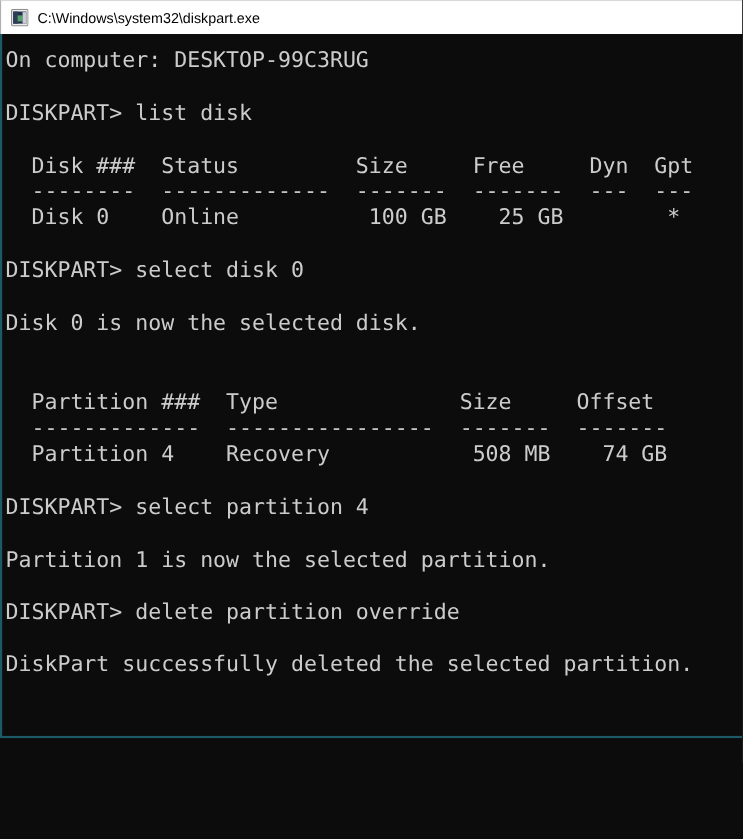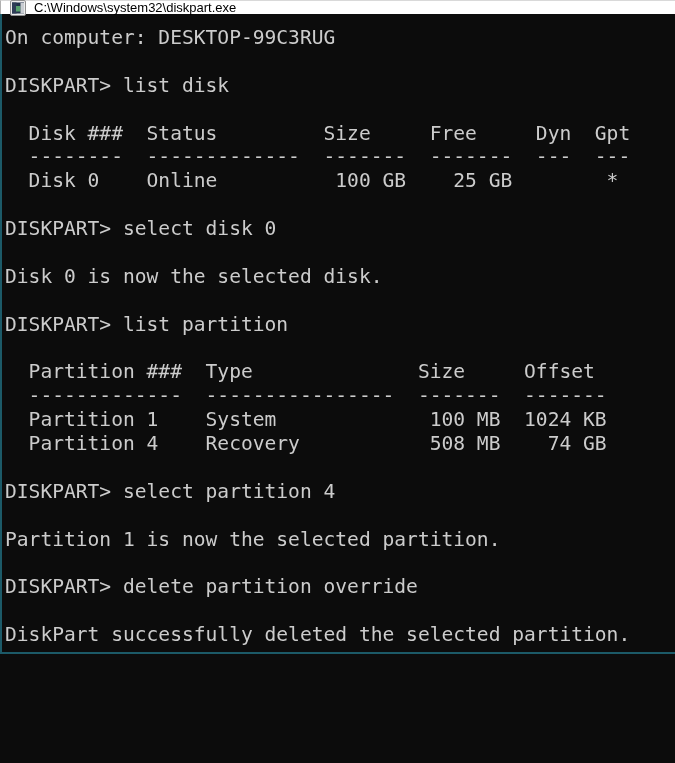--- a/index.html
+++ b/index.html
@@ -5,21 +5,21 @@
   html, body { margin: 0; padding: 0; background: #2a2a2a; }
   .window {
     width: 675px;
     height: 763px;
     overflow: hidden;
     box-sizing: border-box;
     background: #0c0c0c;
     font-family: "DejaVu Sans Mono", monospace;
   }
   .titlebar {
-    height: 14px;
+    height: 31px;
     background: #ffffff;
     display: flex;
     align-items: center;
     gap: 8px;
     padding-left: 9px;
     box-sizing: border-box;
     border-left: 1px solid #b0b0b0;
     border-top: 1px solid #d9d9d9;
   }
   .titlebar .title {
@@ -80,25 +80,23 @@
         <div class="line">DISKPART&gt; list disk</div>
         <div class="line"></div>
         <div class="line">  Disk ###  Status         Size     Free     Dyn  Gpt</div>
         <div class="line">  --------  -------------  -------  -------  ---  ---</div>
         <div class="line">  Disk 0    Online          100 GB    25 GB        *</div>
         <div class="line"></div>
         <div class="line">DISKPART&gt; select disk 0</div>
         <div class="line"></div>
         <div class="line">Disk 0 is now the selected disk.</div>
         <div class="line"></div>
-        <div class="line">DISKPART&gt; list partition</div>
         <div class="line"></div>
         <div class="line">  Partition ###  Type              Size     Offset</div>
         <div class="line">  -------------  ----------------  -------  -------</div>
-        <div class="line">  Partition 1    System             100 MB  1024 KB</div>
         <div class="line">  Partition 4    Recovery           508 MB    74 GB</div>
         <div class="line"></div>
         <div class="line">DISKPART&gt; select partition 4</div>
         <div class="line"></div>
         <div class="line">Partition 1 is now the selected partition.</div>
         <div class="line"></div>
         <div class="line">DISKPART&gt; delete partition override</div>
         <div class="line"></div>
         <div class="line">DiskPart successfully deleted the selected partition.</div>
         <div class="line"></div>

